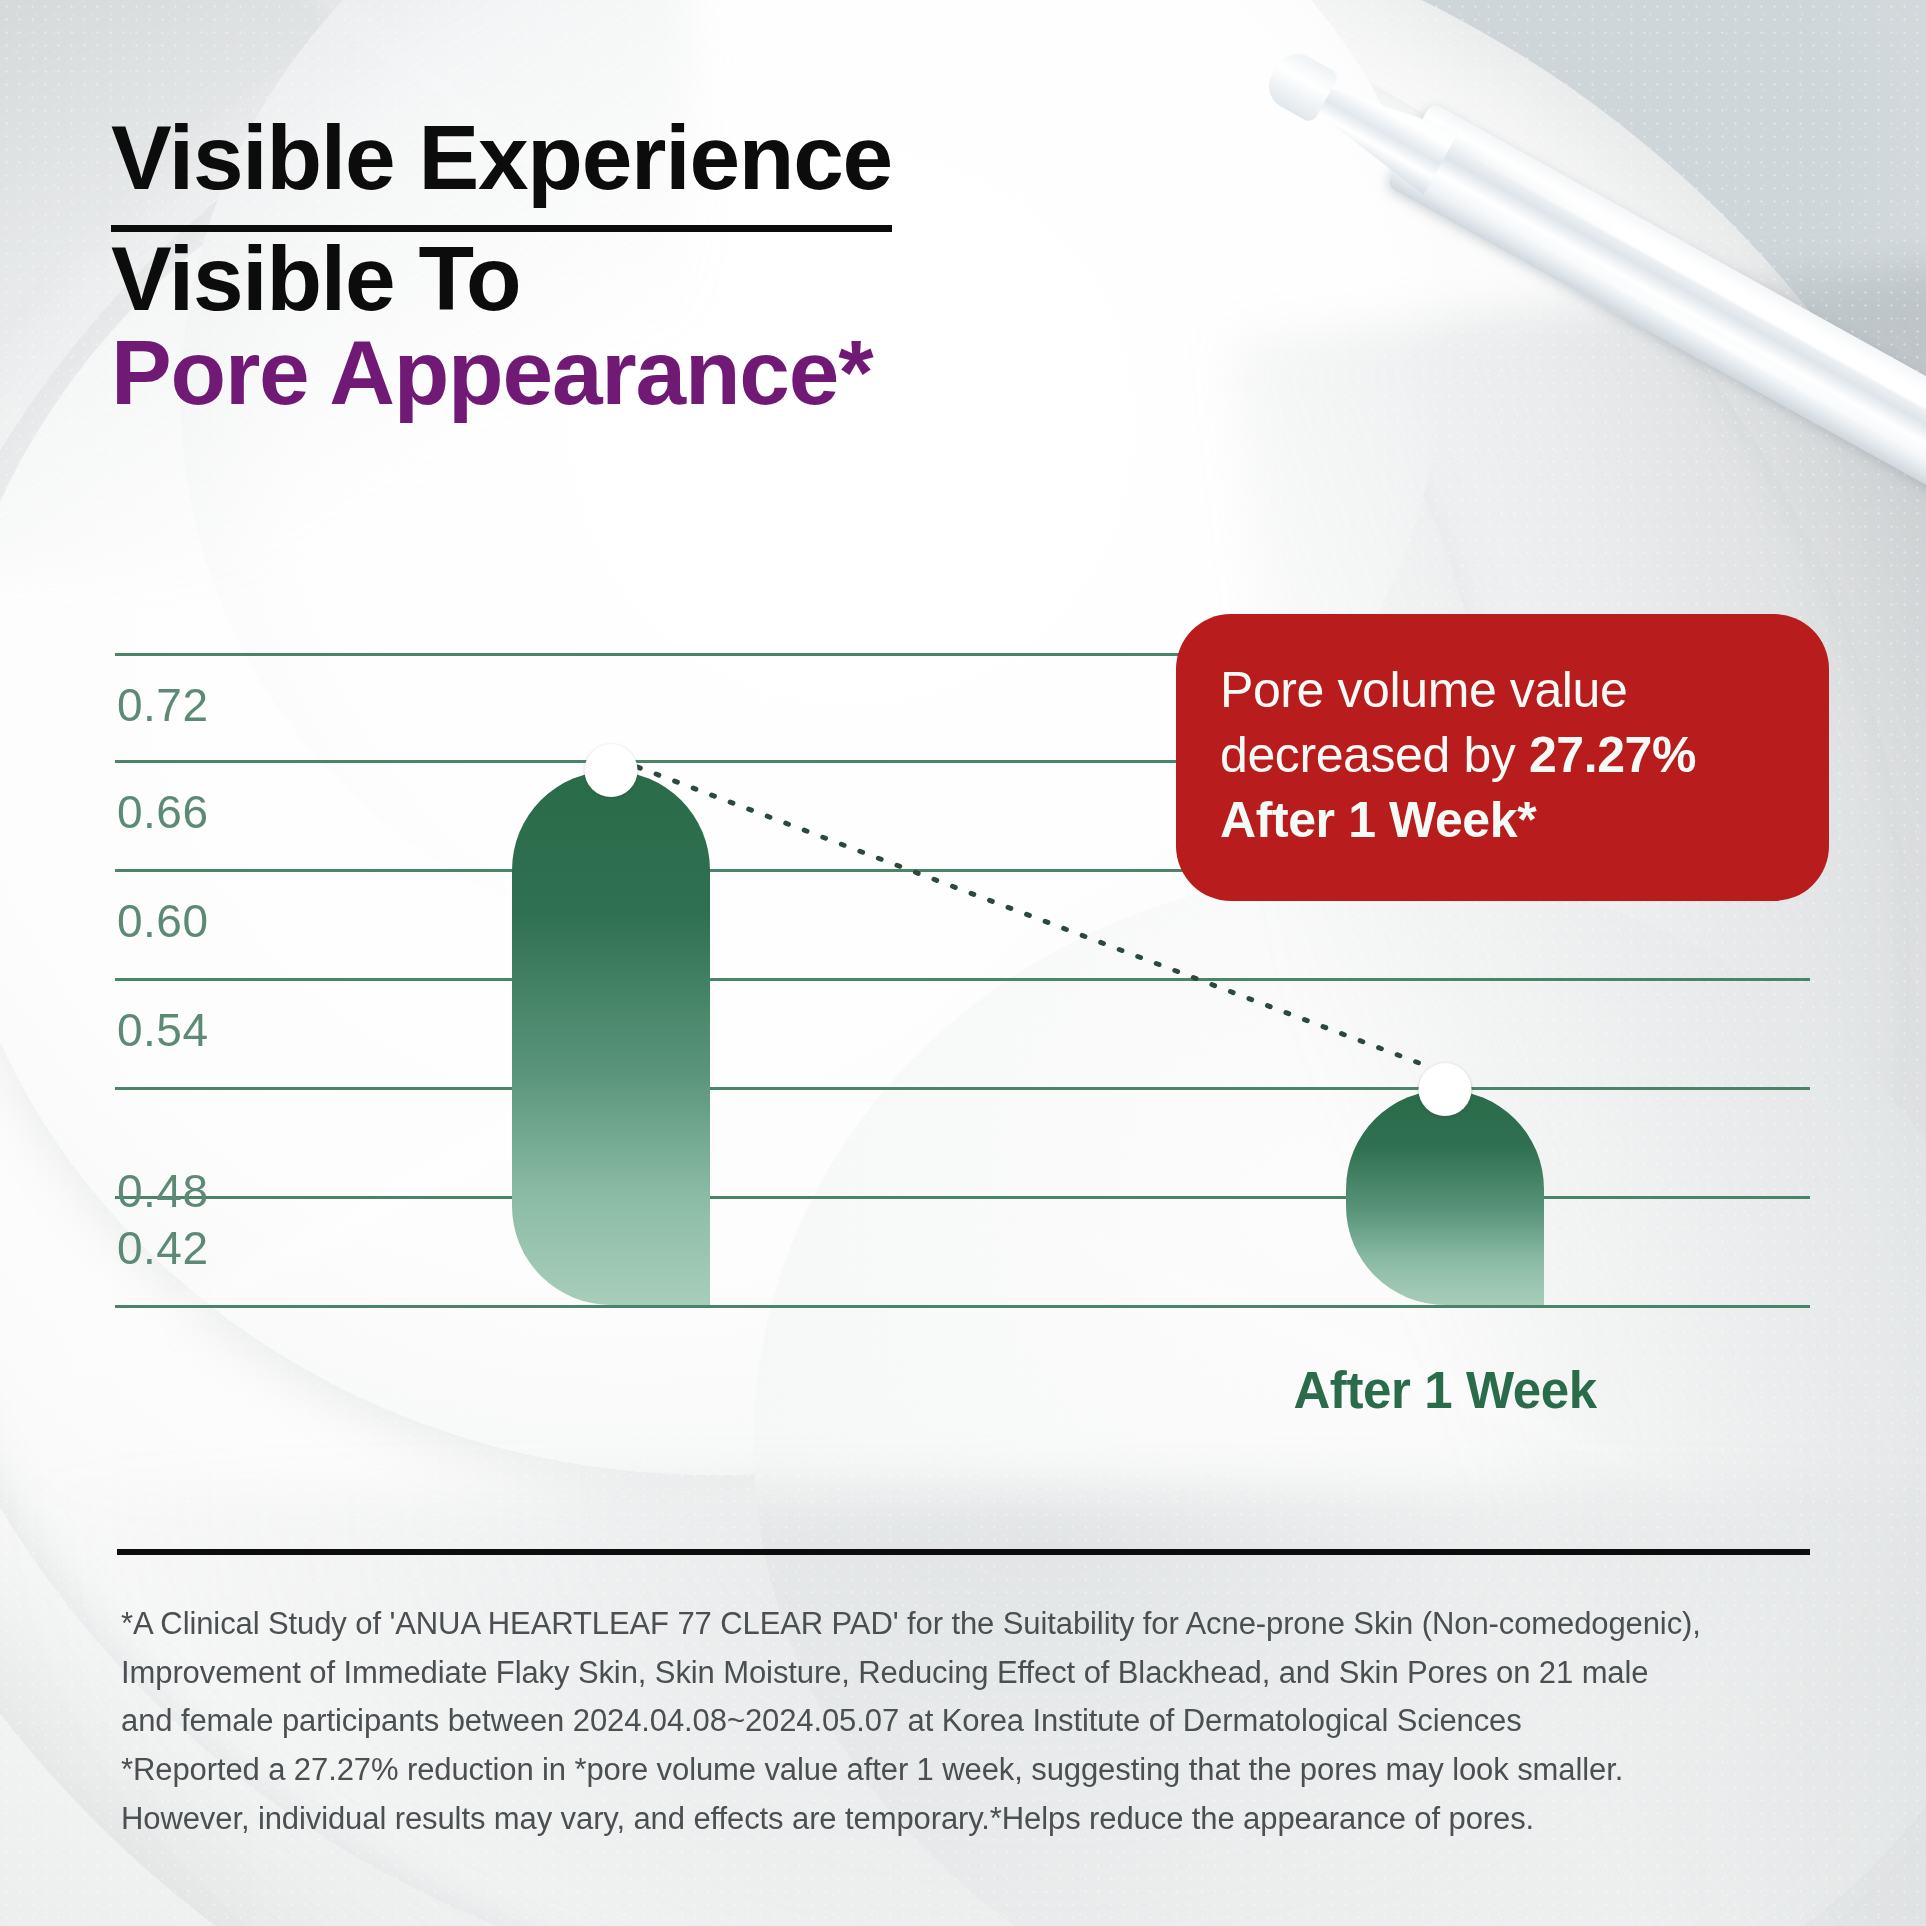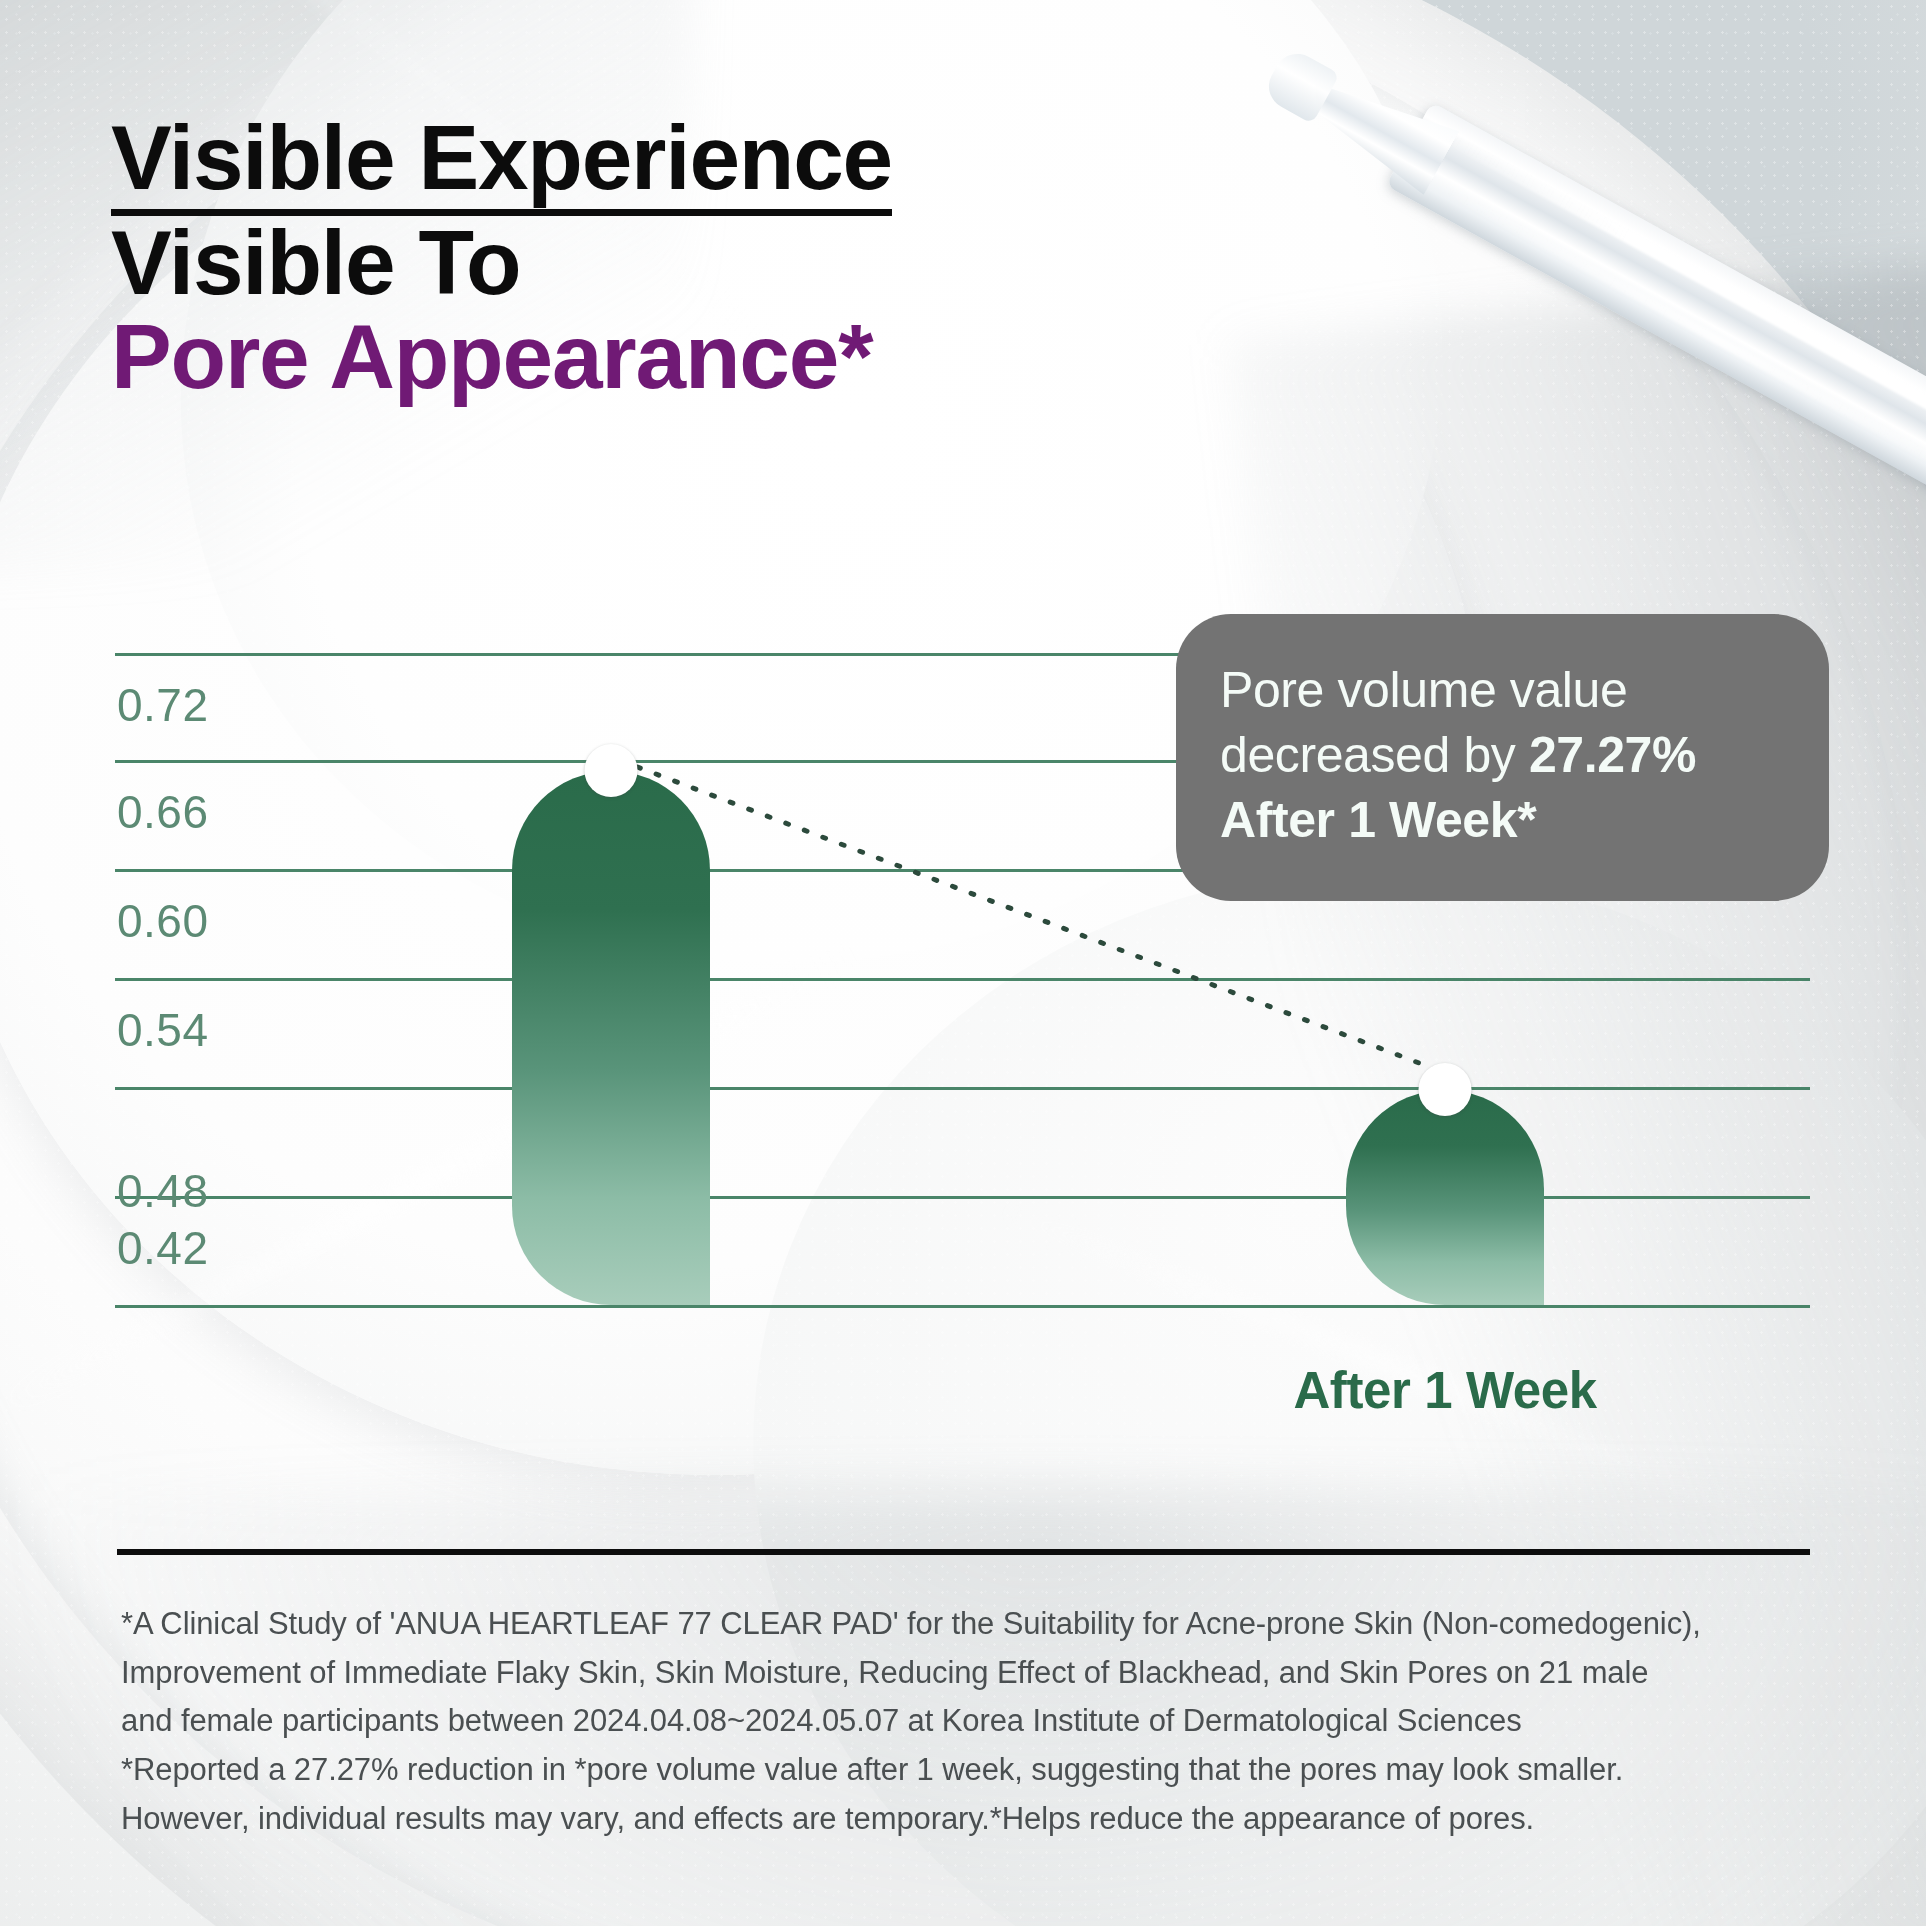--- a/index.html
+++ b/index.html
@@ -76,21 +76,21 @@
     background:linear-gradient(180deg,#fafcfd 0%,#ffffff 24%,#e2e8ed 52%,#ffffff 72%,#d6dee4 100%);
     clip-path:polygon(100% 0,100% 100%,10% 72%,0 38%);
     box-shadow:0 2px 8px rgba(130,140,148,.28);}
   .drop-tip{position:absolute;left:-34px;top:149px;width:59px;height:57px;border-radius:40% 16% 16% 40%;
     background:linear-gradient(180deg,#eef2f5,#ffffff 40%,#dfe6eb 100%);opacity:.95;}
 
   
   .headline{position:absolute;left:111px;top:111px;width:1089px;}
   .hl-line{font-size:91px;line-height:1.035;font-weight:bold;letter-spacing:-1.2px;color:#0c0c0c;
     white-space:nowrap;}
-  .hl-1{display:inline-block;border-bottom:7px solid #0c0c0c;padding-bottom:4px;}
+  .hl-1{display:inline-block;border-bottom:7px solid #0c0c0c;padding-bottom:20px;}
   .hl-3{color:#701a75;}
 
   
   .chart{position:absolute;left:0;top:0;width:1927px;height:1578px;pointer-events:none;}
   .grid-line{position:absolute;left:115px;width:1695px;height:3px;background:#3b7b5c;opacity:.92;}
   .y-label{position:absolute;left:117px;font-size:46px;color:#5c8a74;letter-spacing:0.5px;}
 
   .bar{position:absolute;background:linear-gradient(180deg,#2a6b4a 0%,#2f7050 26%,#59947a 56%,#8cbca6 80%,#a8cdbb 100%);}
   .bar-1{left:512px;top:771px;width:198px;height:534px;
     border-radius:99px 99px 0 99px;}
@@ -101,21 +101,21 @@
   .marker-1{left:611px;top:744px;transform:translateX(-50%);}
   .marker-2{left:1445px;top:1063px;transform:translateX(-50%);}
   .connector{position:absolute;left:619px;top:760px;width:837px;height:317px;}
 
   .x-label{position:absolute;font-size:51px;font-weight:bold;letter-spacing:-0.4px;}
   .x-1{left:611px;top:1361px;transform:translateX(-50%);color:#121212;}
   .x-2{left:1445px;top:1361px;transform:translateX(-50%);color:#2a6b4a;}
 
   
   .callout{position:absolute;left:1176px;top:614px;width:653px;padding:44px 42px 48px 44px;
-    background:#737373;border-radius:55px;box-sizing:border-box;}
+    background:#b91c1c;border-radius:55px;box-sizing:border-box;}
   .callout p{margin:0;color:#f4fbf7;font-size:50px;line-height:1.30;letter-spacing:-0.4px;}
   .callout b{font-weight:bold;}
 
   
   .divider{position:absolute;left:117px;top:1549px;width:1693px;height:6px;background:#0d0d0d;}
   .footnote{position:absolute;left:117px;top:1598px;width:1713px;
     font-size:31px;line-height:1.44;color:#4a4f51;letter-spacing:-0.1px;}
   .footnote p{margin:4px;}
 </style>
 </head>

